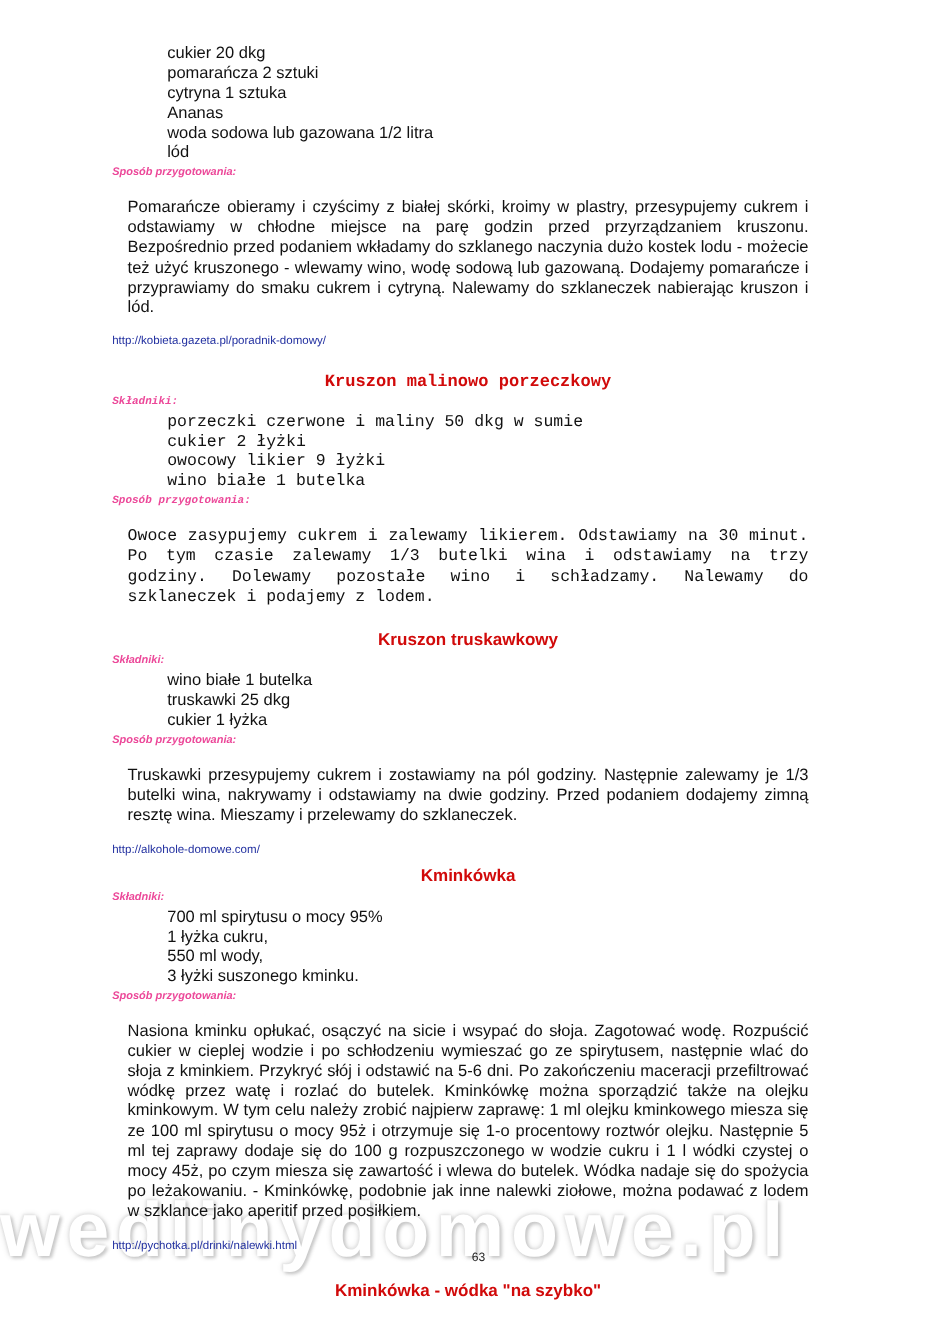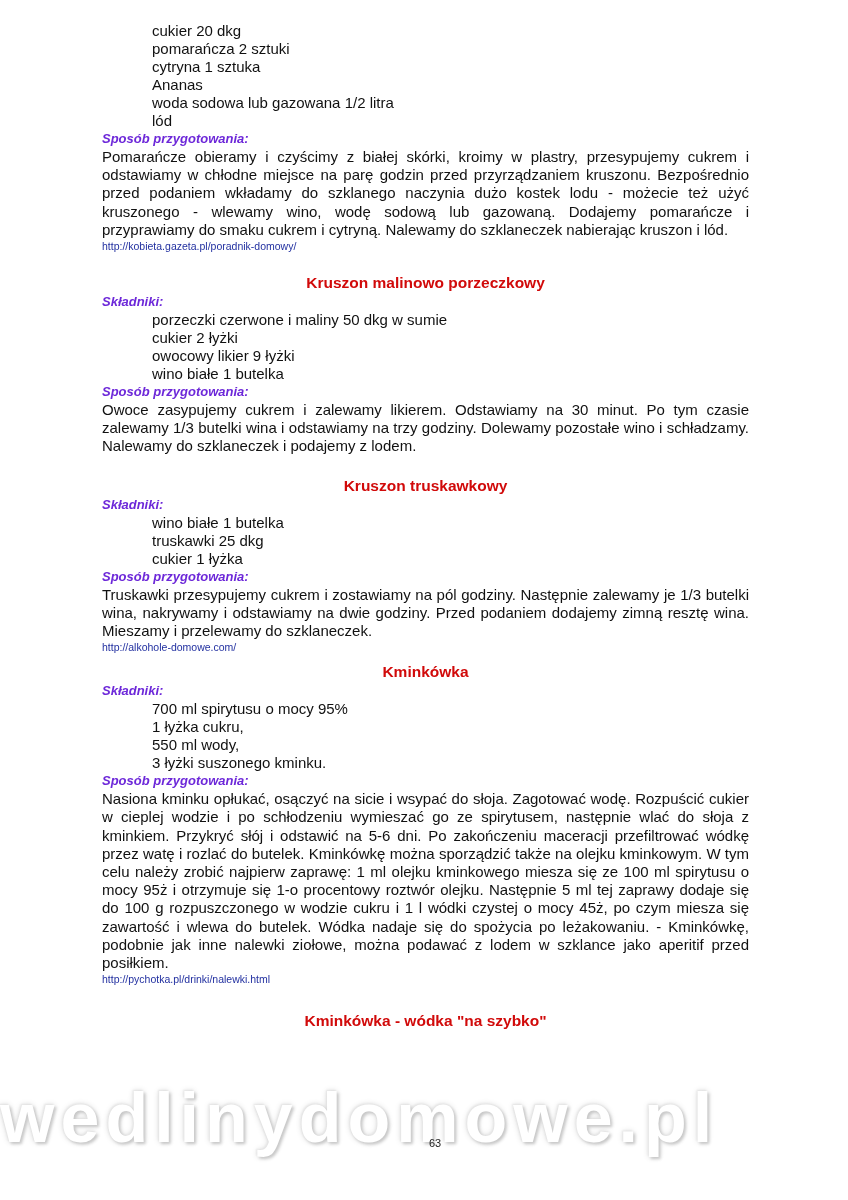--- a/index.html
+++ b/index.html
@@ -27,30 +27,30 @@
       list-style: none;
     }
     .ingredients li {
       font-size: 15px;
       line-height: 18px;
       height: 18px;
     }
     .label {
       font-weight: bold;
       font-style: italic;
-      color: #6d28d9;
-      font-size: 13px;
+      color: #ec4899;
+      font-size: 10px;
       line-height: 18px;
       height: 18px;
     }
     .para {
       font-size: 15px;
       line-height: 18.2px;
       text-align: justify;
-      margin: 0;
+      margin: 14px;
     }
     .source {
       font-size: 10.5px;
       color: #2230a0;
       line-height: 14px;
       height: 14px;
       text-decoration: none;
       display: block;
     }
     .title {
@@ -91,34 +91,34 @@
     #content { z-index: 2; }
   </style>
 </head>
 <body>
 
 <div class="watermark">wedlinydomowe.pl</div>
 
 <div class="page" id="content">
 
   <section style="position:relative; z-index:2;">
-    <ul class="ingredients" style="margin-top:22px;">
+    <ul class="ingredients" style="margin-top:40px;">
       <li>cukier 20 dkg</li>
       <li>pomarańcza 2 sztuki</li>
       <li>cytryna 1 sztuka</li>
       <li>Ananas</li>
       <li>woda sodowa lub gazowana 1/2 litra</li>
       <li>lód</li>
     </ul>
     <div class="label">Sposób przygotowania:</div>
     <p class="para">Pomarańcze obieramy i czyścimy z białej skórki, kroimy w plastry, przesypujemy cukrem i odstawiamy w chłodne miejsce na parę godzin przed przyrządzaniem kruszonu. Bezpośrednio przed podaniem wkładamy do szklanego naczynia dużo kostek lodu - możecie też użyć kruszonego - wlewamy wino, wodę sodową lub gazowaną. Dodajemy pomarańcze i przyprawiamy do smaku cukrem i cytryną. Nalewamy do szklaneczek nabierając kruszon i lód.</p>
     <a class="source" href="#">http://kobieta.gazeta.pl/poradnik-domowy/</a>
   </section>
 
-  <section style="position:relative; z-index:2;">
+  <section style="position:relative; z-index:2;font-family:Liberation Mono, monospace;">
     <div class="title" style="margin-top:20px;">Kruszon malinowo porzeczkowy</div>
     <div class="label">Składniki:</div>
     <ul class="ingredients">
       <li>porzeczki czerwone i maliny 50 dkg w sumie</li>
       <li>cukier 2 łyżki</li>
       <li>owocowy likier 9 łyżki</li>
       <li>wino białe 1 butelka</li>
     </ul>
     <div class="label">Sposób przygotowania:</div>
     <p class="para">Owoce zasypujemy cukrem i zalewamy likierem. Odstawiamy na 30 minut. Po tym czasie zalewamy 1/3 butelki wina i odstawiamy na trzy godziny. Dolewamy pozostałe wino i schładzamy. Nalewamy do szklaneczek i podajemy z lodem.</p>

